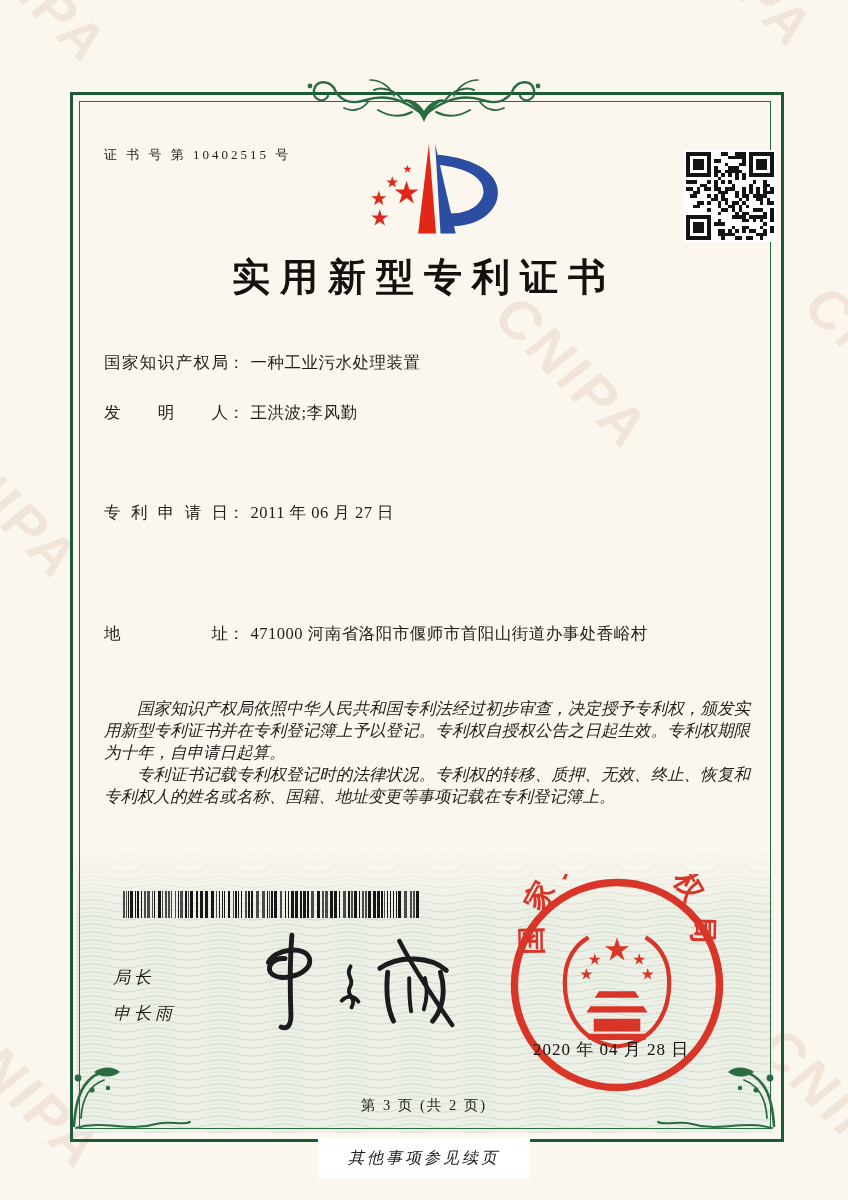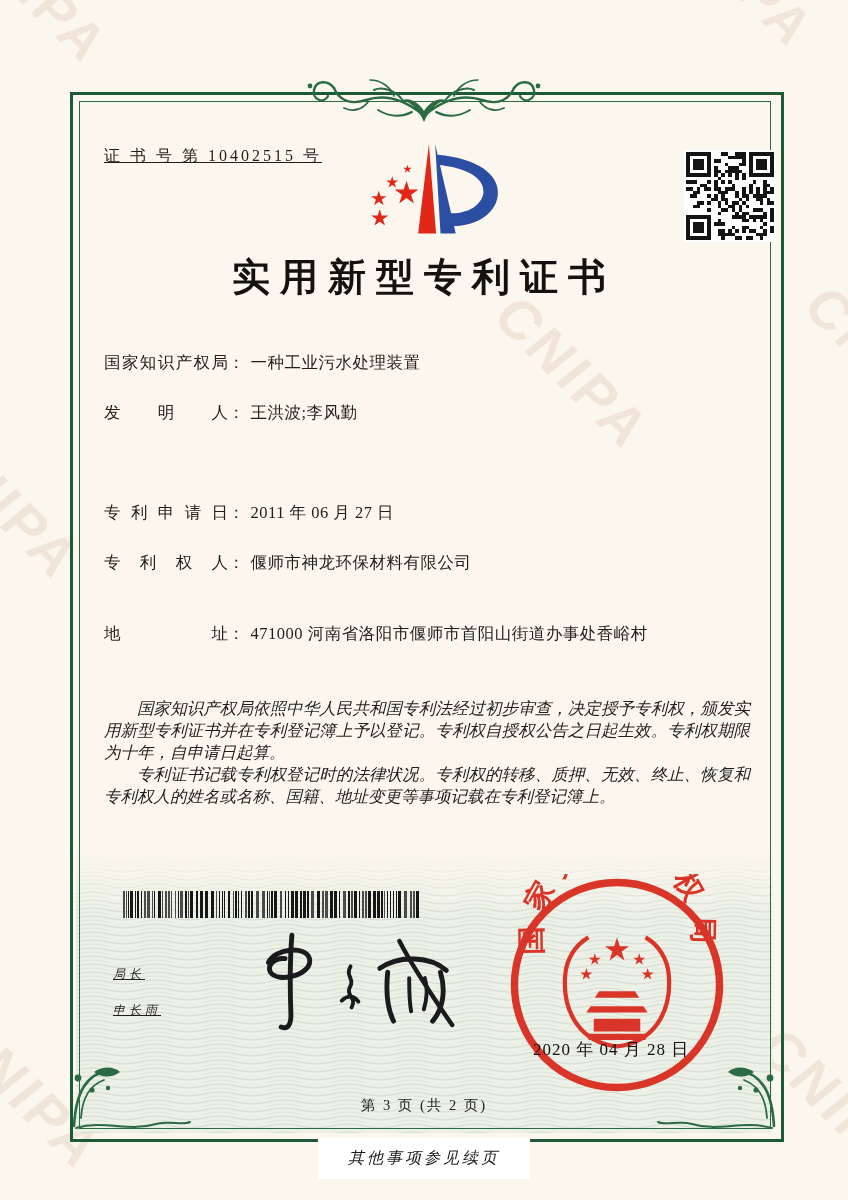--- a/index.html
+++ b/index.html
@@ -8,42 +8,42 @@
   
   .wm{position:absolute;font-family:"Liberation Sans","DejaVu Sans",sans-serif;
       font-weight:700;letter-spacing:4px;color:rgba(200,160,135,.20);
       transform:rotate(45deg) skewX(-6deg);white-space:nowrap;pointer-events:none;}
   
   .frame-outer{position:absolute;left:70px;top:92px;width:708px;height:1044px;
       border:3px solid #1c5a36;}
   .frame-inner{position:absolute;left:79px;top:101px;width:690px;height:1026px;
       border:1px solid #2a6b42;}
   
-  .cert-no{position:absolute;left:104px;top:146px;font-size:16px;letter-spacing:3px;text-decoration:underline;}
+  .cert-no{position:absolute;left:104px;top:146px;font-size:13px;letter-spacing:3px;}
   .logo{position:absolute;left:352px;top:128px;}
   .qr{position:absolute;left:684px;top:150px;width:88px;height:88px;background:#fff;padding:2px;}
   .title{position:absolute;left:0;top:252px;width:100%;text-align:center;
       font-size:38px;font-weight:700;letter-spacing:10px;color:#14110e;}
   
   .frow{position:absolute;left:104px;width:660px;font-size:16.5px;line-height:1;}
   .flabel{display:inline-block;width:124px;text-align:justify;text-align-last:justify;vertical-align:bottom;}
   .colon{display:inline-block;}
   .fvalue{margin-left:6px;letter-spacing:.5px;}
   .grant2{position:absolute;left:332px;top:0;}
   .grant2 .flabel{width:104px;}
   
   .paras{position:absolute;left:104px;top:698px;width:646px;font-size:16.5px;
       line-height:22px;font-style:italic;text-align:justify;}
   .paras p{margin:0;text-indent:2em;}
   
   .wavesec{position:absolute;left:76px;top:850px;width:696px;height:283px;}
   .wave-fade{position:absolute;left:0;top:0;width:100%;height:64px;
       background:linear-gradient(#fcf7ee,rgba(252,247,238,0));}
   .barcode{position:absolute;left:123px;top:891px;width:302px;height:27px;display:flex;align-items:stretch;}
-  .officer{position:absolute;left:113px;font-size:12px;letter-spacing:4px;font-style:italic;text-decoration:underline;}
+  .officer{position:absolute;left:113px;font-size:17px;letter-spacing:4px;font-style:italic;}
   .sig{position:absolute;left:245px;top:928px;}
   .seal{position:absolute;left:506px;top:874px;width:222px;height:222px;}
   .seal-date{position:absolute;left:506px;top:1038px;width:210px;text-align:center;
       font-size:17px;letter-spacing:1px;color:#14110e;}
   .page-info{position:absolute;left:0;top:1096px;width:100%;text-align:center;font-size:14.5px;letter-spacing:2px;}
   .cont-note{position:absolute;left:50%;top:1138px;transform:translateX(-50%);
       background:#ffffff;padding:10px 30px;font-size:16px;font-style:italic;letter-spacing:3px;}
   .ornament-top{position:absolute;left:294px;top:56px;}
   .corner{position:absolute;}
 </style>
@@ -421,23 +421,20 @@
 
   <div class="frow" style="top:355px;">
     <span class="flabel">国家知识产权局</span><span class="colon">：</span><span class="fvalue">一种工业污水处理装置</span>
   </div>
   <div class="frow" style="top:405px;">
     <span class="flabel">发明人</span><span class="colon">：</span><span class="fvalue">王洪波;李风勤</span>
   </div>
   <div class="frow" style="top:505px;">
     <span class="flabel">专利申请日</span><span class="colon">：</span><span class="fvalue">2011 年 06 月 27 日</span>
   </div>
-  <div class="frow" style="top:555px;">
-    <span class="flabel">专利权人</span><span class="colon">：</span><span class="fvalue">偃师市神龙环保材料有限公司</span>
-  </div>
   <div class="frow" style="top:626px;">
     <span class="flabel">地址</span><span class="colon">：</span><span class="fvalue">471000 河南省洛阳市偃师市首阳山街道办事处香峪村</span>
   </div>
 
   <div class="paras">
     <p>国家知识产权局依照中华人民共和国专利法经过初步审查，决定授予专利权，颁发实用新型专利证书并在专利登记簿上予以登记。专利权自授权公告之日起生效。专利权期限为十年，自申请日起算。</p>
     <p>专利证书记载专利权登记时的法律状况。专利权的转移、质押、无效、终止、恢复和专利权人的姓名或名称、国籍、地址变更等事项记载在专利登记簿上。</p>
   </div>
 
   <div class="barcode" id="barcode">

